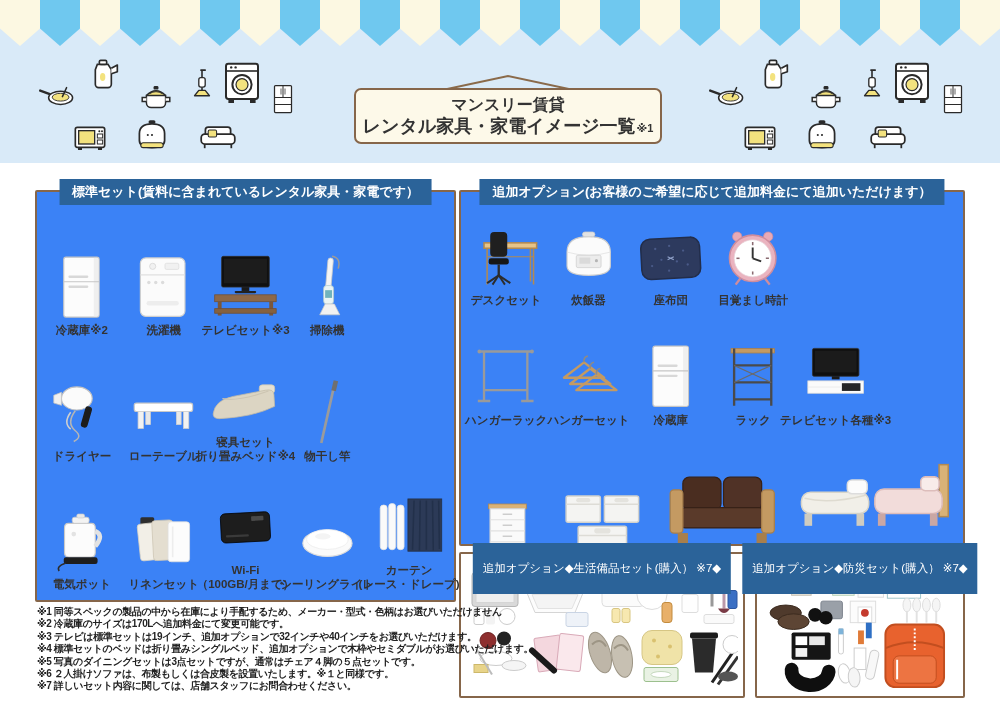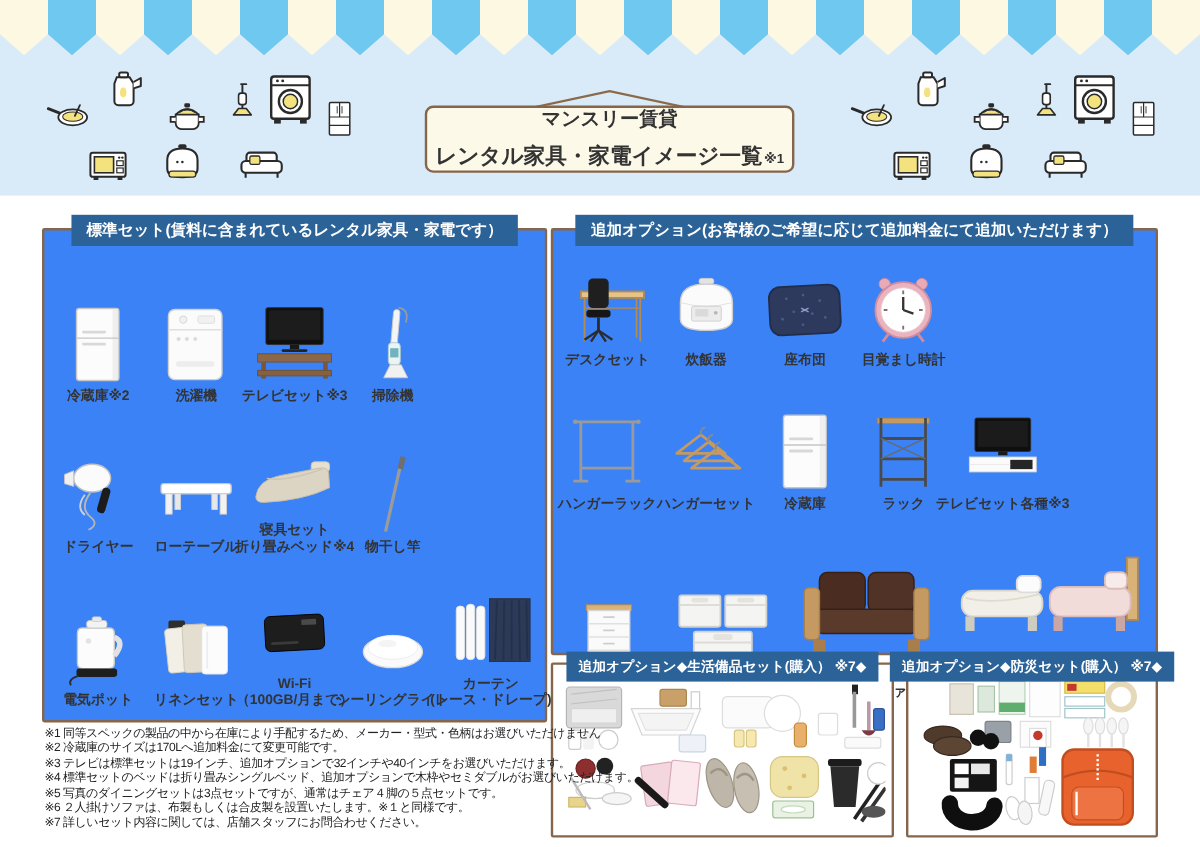--- a/index.html
+++ b/index.html
@@ -13,21 +13,21 @@
   .awning{position:absolute;left:0;top:0;width:1000px;height:46px;display:flex}
   .pennant{flex:0 0 40px;height:46px;clip-path:polygon(0 0,100% 0,100% 62%,50% 100%,0 62%)}
   .p-blue{background:var(--awning-blue)} .p-cream{background:var(--awning-cream)}
   .icon-cluster{position:absolute;top:52px;width:274px;height:108px}
   .icon-cluster.left{left:28px} .icon-cluster.right{left:698px}
   .bicon{position:absolute} .bicon svg{width:100%;height:100%;display:block}
   .title-house{position:absolute;left:350px;top:72px;width:316px;height:72px}
   .roof-svg{position:absolute;left:0;top:0;width:316px;height:72px}
   .title-box{position:absolute;left:4px;right:4px;top:16px;bottom:0;background:var(--title-cream);
     border:2px solid var(--border-brown);border-radius:7px;display:flex;flex-direction:column;
-    align-items:center;justify-content:space-between;line-height:1.25}
+    align-items:center;justify-content:center;line-height:1.25}
   .title-line1{font-size:16px;font-weight:bold;color:#333}
   .title-line2{font-size:18px;font-weight:bold;color:#333}
   .title-note{font-size:11px;font-weight:bold;color:#333;margin-left:1px}
   .panel{position:absolute;background:#3b82f6;border:2px solid var(--border-brown);border-radius:2px}
   .panel.standard{left:35px;top:190px;width:421px;height:412px}
   .panel.option{left:459px;top:190px;width:506px;height:356px}
   .panel-header{position:absolute;top:-13px;left:50%;transform:translateX(-50%);
     background:var(--header-blue);color:#fff;font-weight:bold;font-size:13px;
     padding:4px 13px;white-space:nowrap;z-index:2}
   .product-grid{position:absolute;left:0;top:0;right:0;bottom:0;display:flex;flex-direction:column;padding:13px 4px 2px}
@@ -39,26 +39,26 @@
   .row-o1{height:102px}.row-o2{height:120px}.row-o3{height:104px}
   .pcell{display:flex;flex-direction:column;align-items:center;min-width:0}
   .pimg{width:100%;flex:1 1 auto;display:flex;align-items:flex-end;justify-content:center;overflow:hidden}
   .pimg svg{width:94%;height:97%}
   .plabel{flex:0 0 auto;font-size:11.5px;font-weight:bold;color:#333;text-align:center;
     white-space:pre;line-height:1.22;padding-top:1px}
   .mini-box{position:absolute;background:#fff;border:2px solid var(--border-brown);border-radius:2px}
   .mini-box.life{left:459px;top:552px;width:286px;height:146px}
   .mini-box.bousai{left:755px;top:552px;width:210px;height:146px}
   .mini-header{position:absolute;top:-11px;left:50%;transform:translateX(-50%);
-    background:var(--header-blue);color:#fff;font-weight:bold;font-size:11.5px;
-    padding:5px 10px;white-space:nowrap;z-index:2}
+    background:var(--header-blue);color:#fff;font-weight:normal;font-size:11.5px;
+    padding:18px 10px;white-space:nowrap;z-index:2}
   .collage{position:absolute;left:5px;right:5px;top:10px;bottom:3px}
   .collage svg{width:100%;height:100%;display:block}
   .footnotes{position:absolute;left:37px;top:606px;width:445px}
-  .fnote{font-size:10px;font-weight:normal;color:#222;line-height:12.4px;white-space:nowrap;letter-spacing:-0.4px}
+  .fnote{font-size:10px;font-weight:bold;color:#222;line-height:12.4px;white-space:nowrap;letter-spacing:-0.4px}
   .symdefs{position:absolute;width:0;height:0;overflow:hidden}
 </style>
 </head>
 <body>
 
 <svg class="symdefs" xmlns="http://www.w3.org/2000/svg">
   <defs>
 
     <symbol id="b-kettle" viewBox="0 0 60 60">
       <path d="M20 14 h16 l5 8 v22 a5 5 0 0 1 -5 5 H22 a5 5 0 0 1 -5 -5 V22 z" fill="#fff" stroke="#2a2a2a" stroke-width="2.5"></path>

